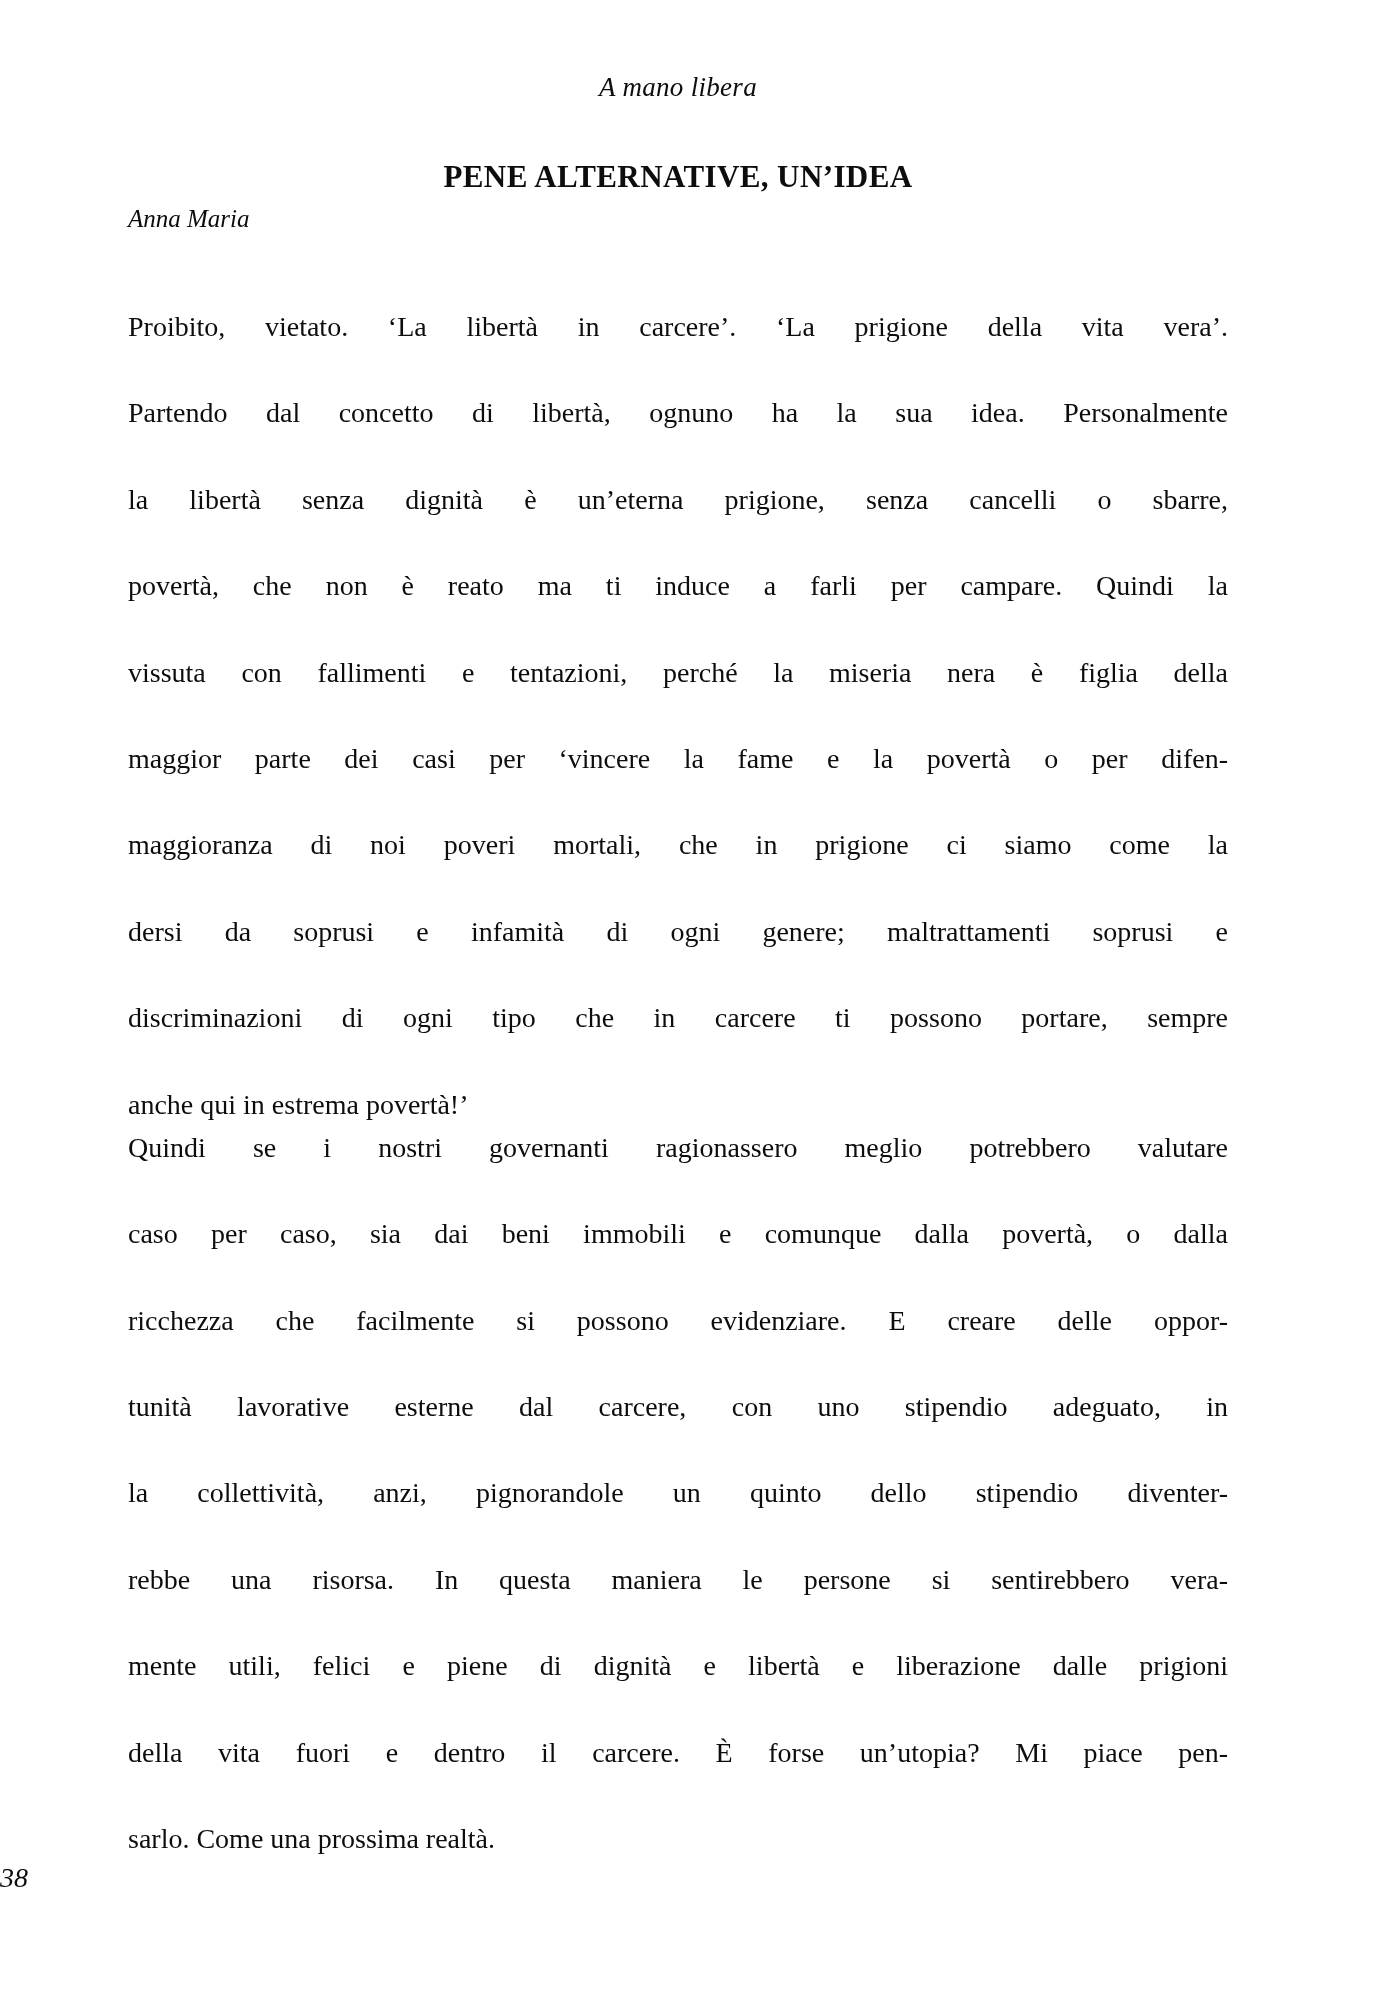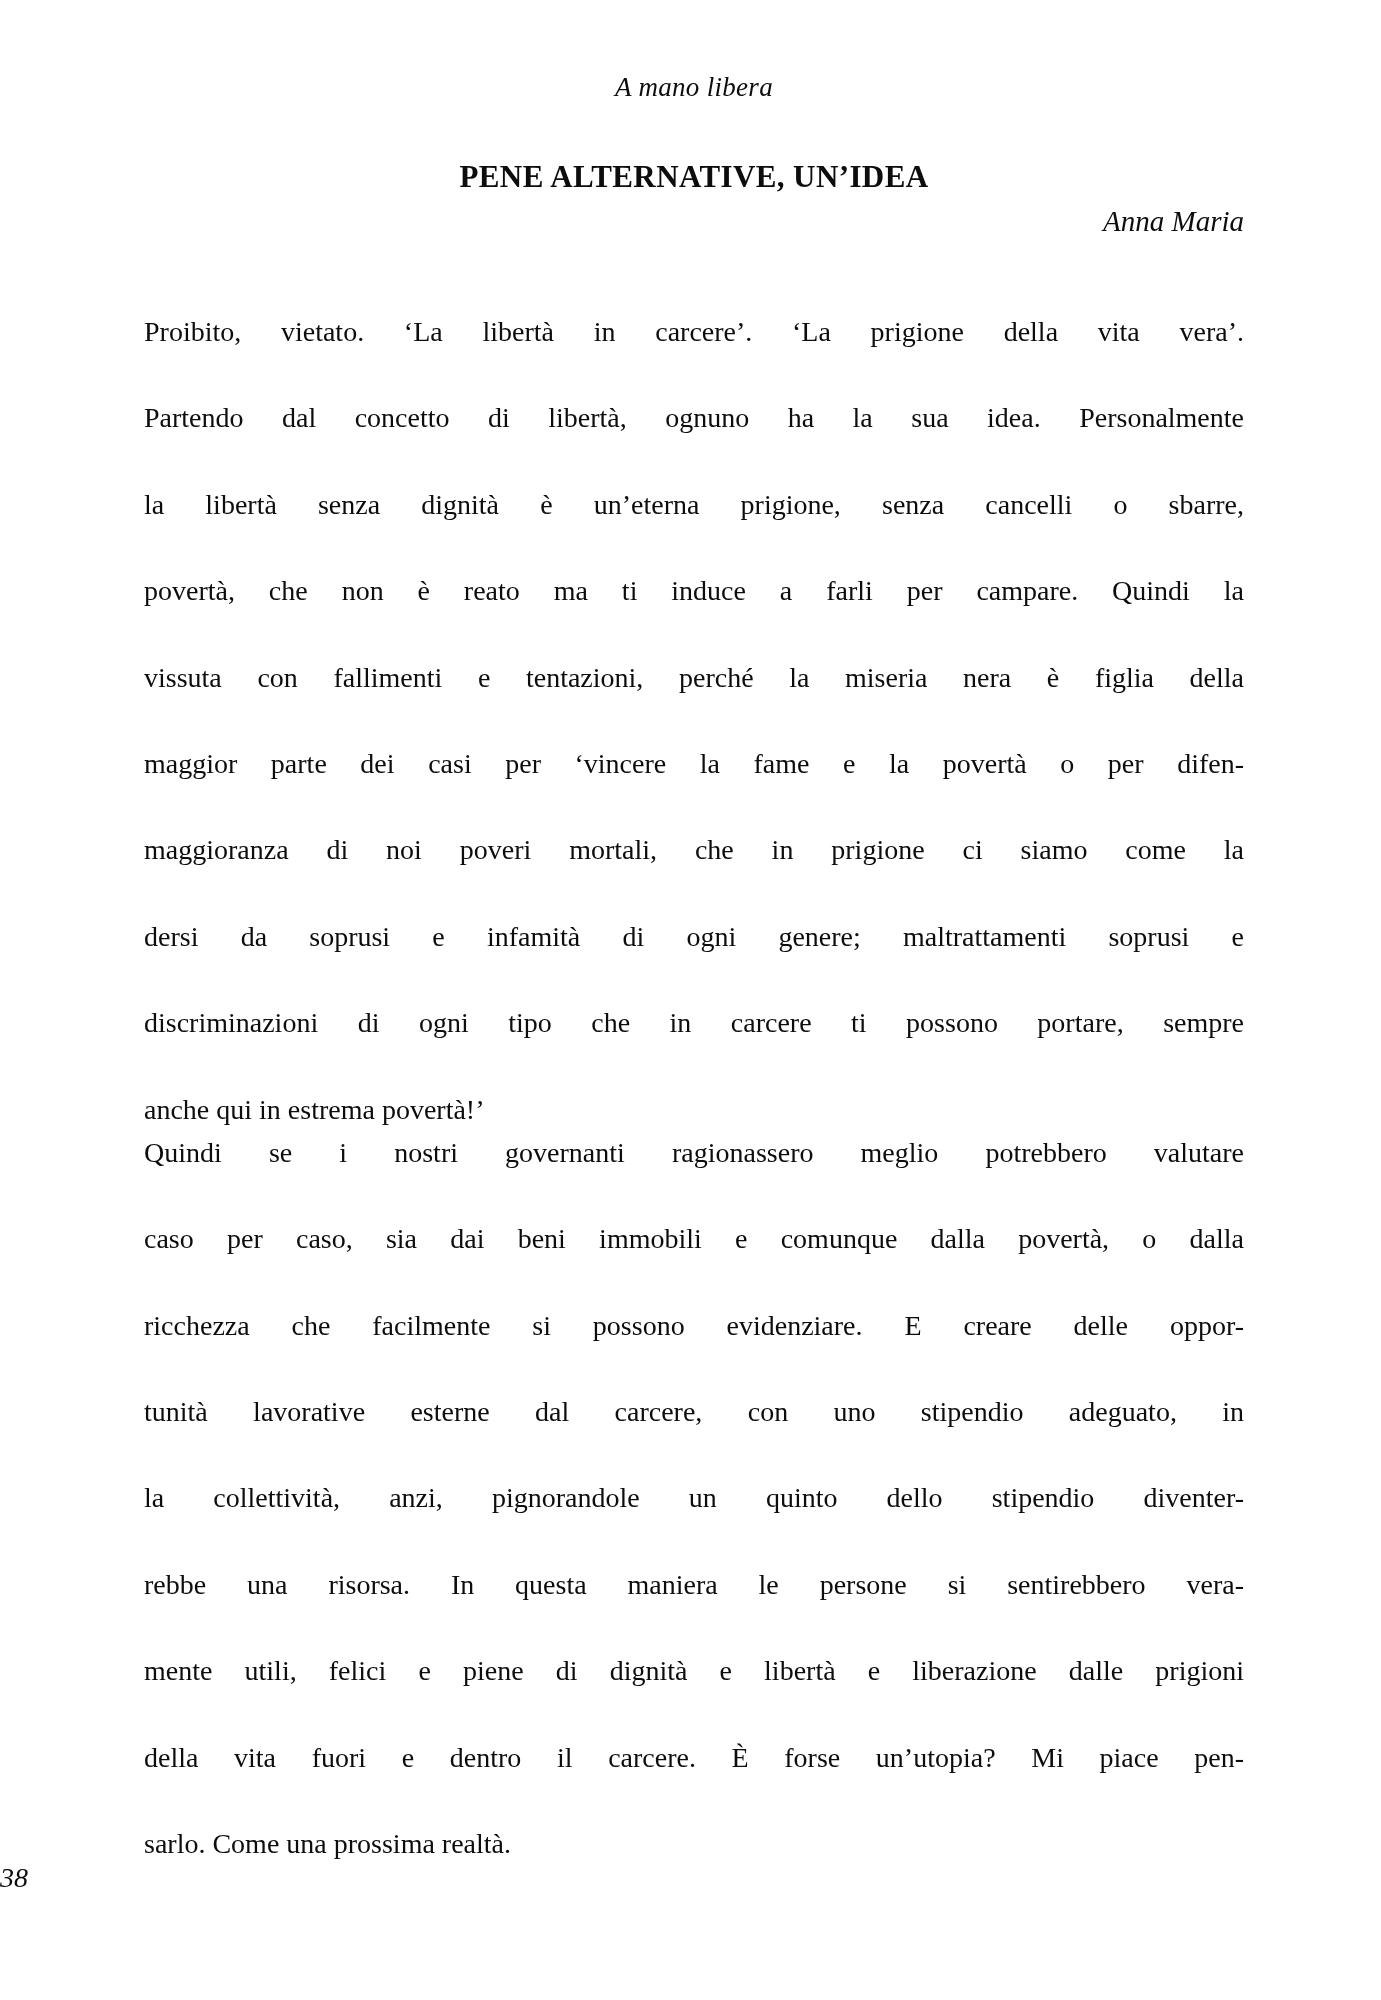--- a/index.html
+++ b/index.html
@@ -13,21 +13,21 @@
     width: 1381px;
     height: 2000px;
     margin: 0 auto;
     background: #ffffff;
     color: #0d0d0d;
     font-family: "Liberation Serif", "DejaVu Serif", serif;
     overflow: hidden;
   }
   .content {
     position: absolute;
-    left: 144px;
+    left: 128px;
     top: 0;
     width: 1100px;
     height: 2000px;
   }
   .running-head {
     text-align: center;
     font-style: italic;
     font-size: 27px;
     letter-spacing: 0.3px;
     padding-top: 72px;
@@ -36,23 +36,23 @@
     margin-top: 0;
   }
   .article-title {
     text-align: center;
     font-weight: bold;
     font-size: 31px;
     letter-spacing: 0.4px;
     margin-top: 56px;
   }
   .article-author {
-    text-align: right;
+    text-align: left;
     font-style: italic;
-    font-size: 29px;
+    font-size: 25px;
     margin-top: 10px;
   }
   .body-text {
     font-size: 28px;
     line-height: 43.2px;
     text-align: justify;
     text-justify: inter-word;
     margin-top: 72px;
     hyphens: none;
   }

